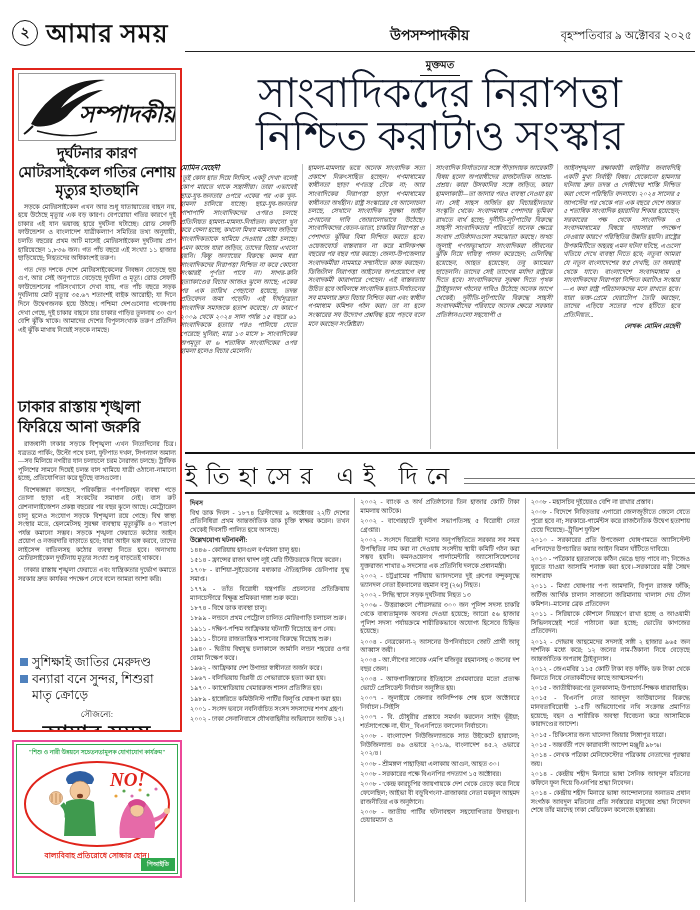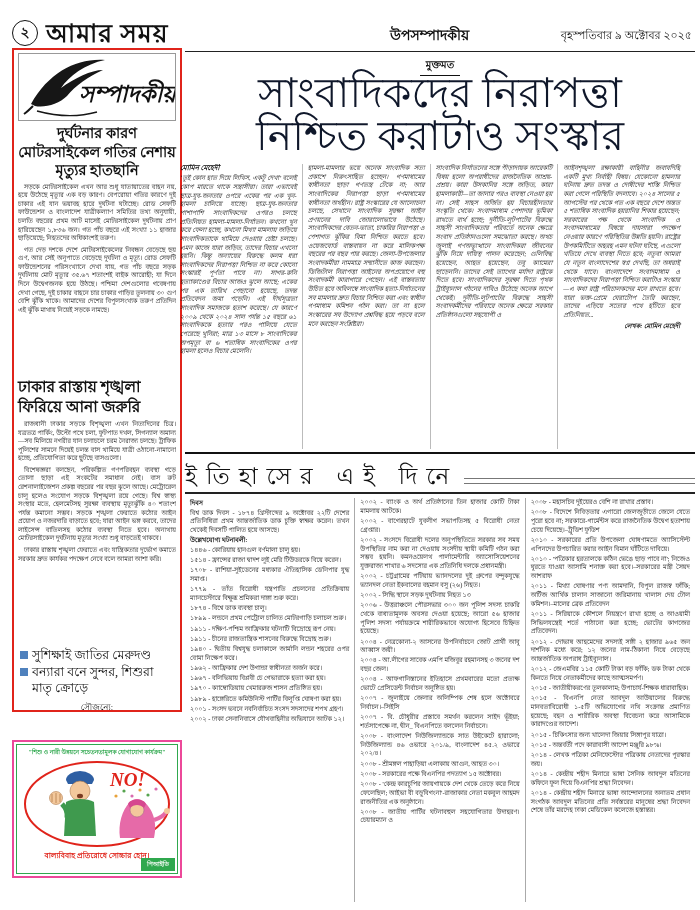--- a/index.html
+++ b/index.html
@@ -9,30 +9,30 @@
   
   .hdr{position:absolute;left:0;top:14px;width:700px;height:36px;}
   .pgnum{position:absolute;left:12px;top:6px;width:24px;height:24px;border:1.6px solid #111;
          border-radius:50%;text-align:center;line-height:24px;font-size:14px;font-weight:bold;}
   .masthead-sm{position:absolute;left:46px;top:0px;font-size:25px;font-weight:900;letter-spacing:1px;}
   .hdr-section{position:absolute;left:390px;top:10px;font-size:14px;font-weight:bold;}
   .hdr-date{position:absolute;right:8px;top:13px;font-size:11px;}
   .hdr-rule{position:absolute;left:185px;top:51px;width:510px;height:0;border-top:1.5px solid #222;}
 
   
-  .edbox{position:absolute;left:12px;top:48px;width:170px;height:664px;border:2px solid #e0241b;
+  .edbox{position:absolute;left:12px;top:68px;width:170px;height:664px;border:2px solid #e0241b;
          box-sizing:border-box;padding:3px 4px;overflow:hidden;}
   .edlogo{height:66px;border:1px solid #999;background:#fff;overflow:hidden;}
   .ed-h1{margin-top:3px;font-size:14.5px;line-height:1.28;font-weight:bold;text-align:center;}
   .tiny{font-size:6.4px;line-height:1.34;text-align:justify;overflow:hidden;}
   .ed-body1{height:190px;margin-top:3px;}
   .ed-h2{margin-top:4px;font-size:15.5px;line-height:1.3;font-weight:bold;}
   .ed-body2{height:212px;margin-top:3px;}
   .tiny p{margin:0 0 3px 0;text-indent:6px;}
-  .bullets{margin-top:15px;}
+  .bullets{margin-top:2px;}
   .brow{display:flex;align-items:flex-start;margin:1px 0;}
   .bsq{flex:0 0 8px;width:8px;height:8px;background:#4f81bd;margin:4px 4px 0 2px;}
   .btxt{font-size:12.5px;line-height:1.3;font-weight:500;}
   .courtesy{text-align:center;font-size:8.5px;margin-top:4px;}
   .biglogo{text-align:center;font-size:22px;font-weight:900;letter-spacing:1px;line-height:1.05;}
 
   
   .adbox{position:absolute;left:12px;top:724px;width:170px;height:138px;border:2px solid #ec4899;
          box-sizing:border-box;padding:2px;margin-top:16px;}
   .adinner{border:1.5px solid #2fa84e;height:100%;box-sizing:border-box;position:relative;

